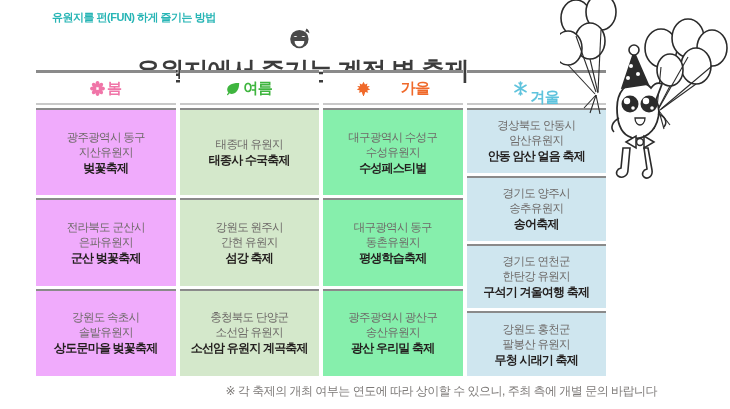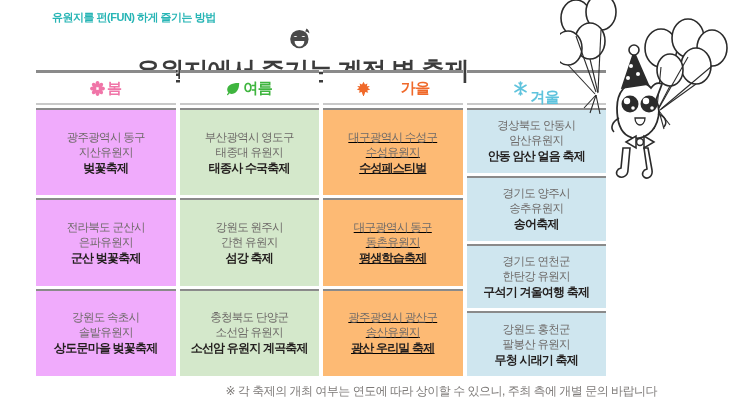--- a/index.html
+++ b/index.html
@@ -129,21 +129,21 @@
     line-height: 16px;
     white-space: nowrap;
   }
 
   
   .col-spring .col-head .season-label { color: #f075a8; }
   .col-spring .cell { background: #f0abfc; }
   .col-summer .col-head .season-label { color: #3fb53f; }
   .col-summer .cell { background: #d4e8cb; }
   .col-autumn .col-head .season-label { color: #f0692a; margin-left: 28px; }
-  .col-autumn .cell { background: #fdba74; text-decoration: underline; }
+  .col-autumn .cell { background: #86efac; }
   .col-winter .col-head .season-label { color: #5fc3dd; margin-top: 18px; }
   .col-winter .cell { background: #cfe6ef; }
 
   
   .footnote {
     position: absolute;
     right: 22px;
     top: 385px;
     font-size: 12px;
     color: #7d7a78;
@@ -227,21 +227,20 @@
         <span class="season-icon">
           <svg viewBox="0 0 15 15" width="15" height="15" aria-hidden="true">
             <path d="M13.2 2.0 C13.2 9.6 9.4 13.0 5.6 13.0 C2.8 13.0 1.2 11.0 1.2 8.6 C1.2 4.4 5.8 1.8 13.2 2.0 Z" fill="#3fb53f"></path>
             <path d="M1.6 13.6 C3.6 10.6 7.0 7.8 11.4 5.6" stroke="#3fb53f" stroke-width="1.2" fill="none" stroke-linecap="round"></path>
           </svg>
         </span>
         <span class="season-label">여름</span>
       </div>
       <div class="cells">
         <div class="cell">
-          <div class="line">부산광역시 영도구</div>
           <div class="line">태종대 유원지</div>
           <div class="fest">태종사 수국축제</div>
         </div>
         <div class="cell">
           <div class="line">강원도 원주시</div>
           <div class="line">간현 유원지</div>
           <div class="fest">섬강 축제</div>
         </div>
         <div class="cell">
           <div class="line">충청북도 단양군</div>

